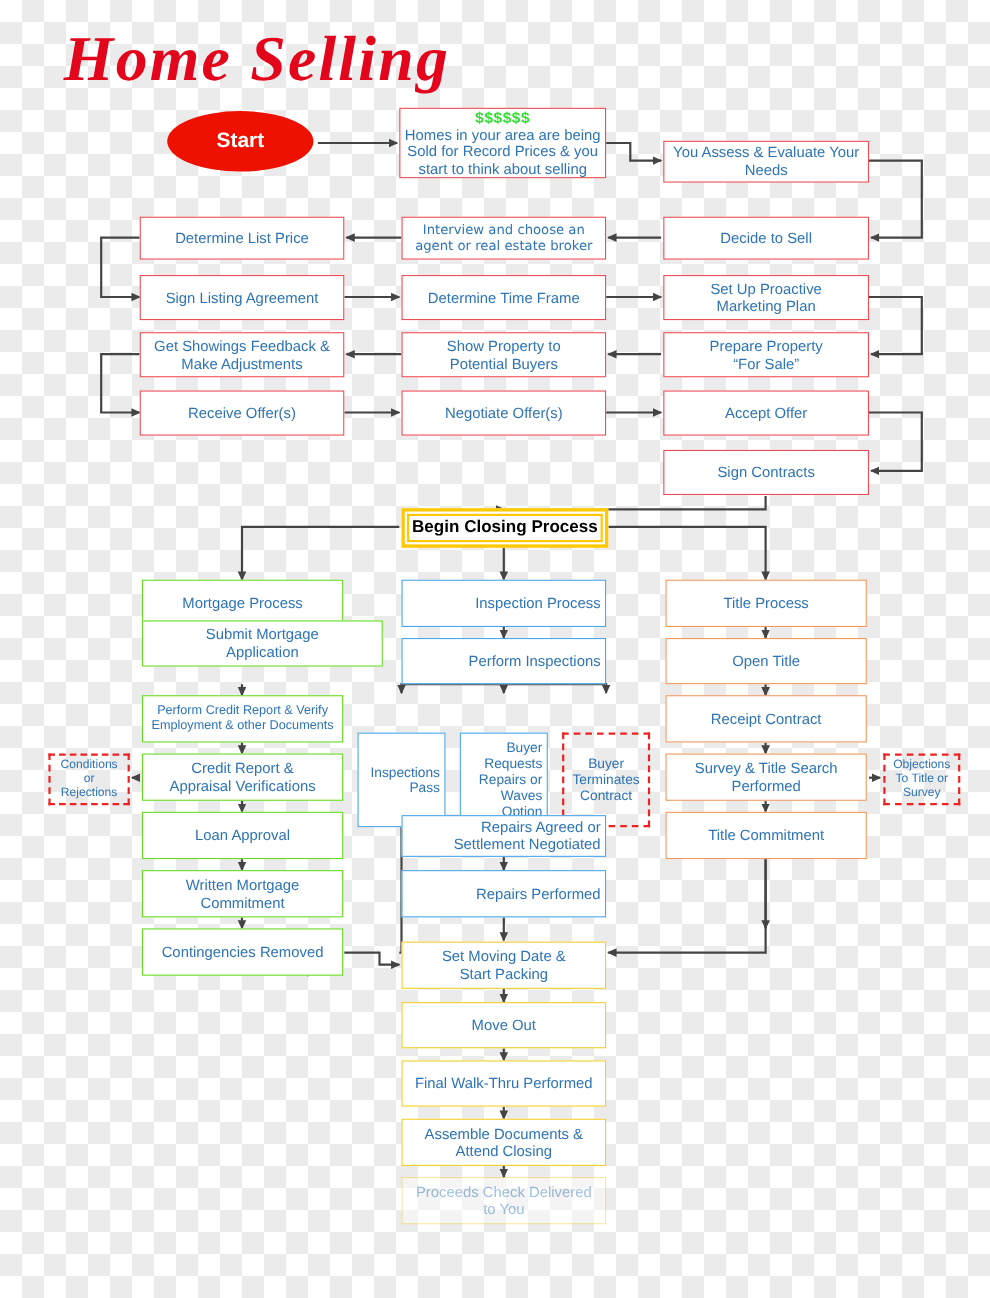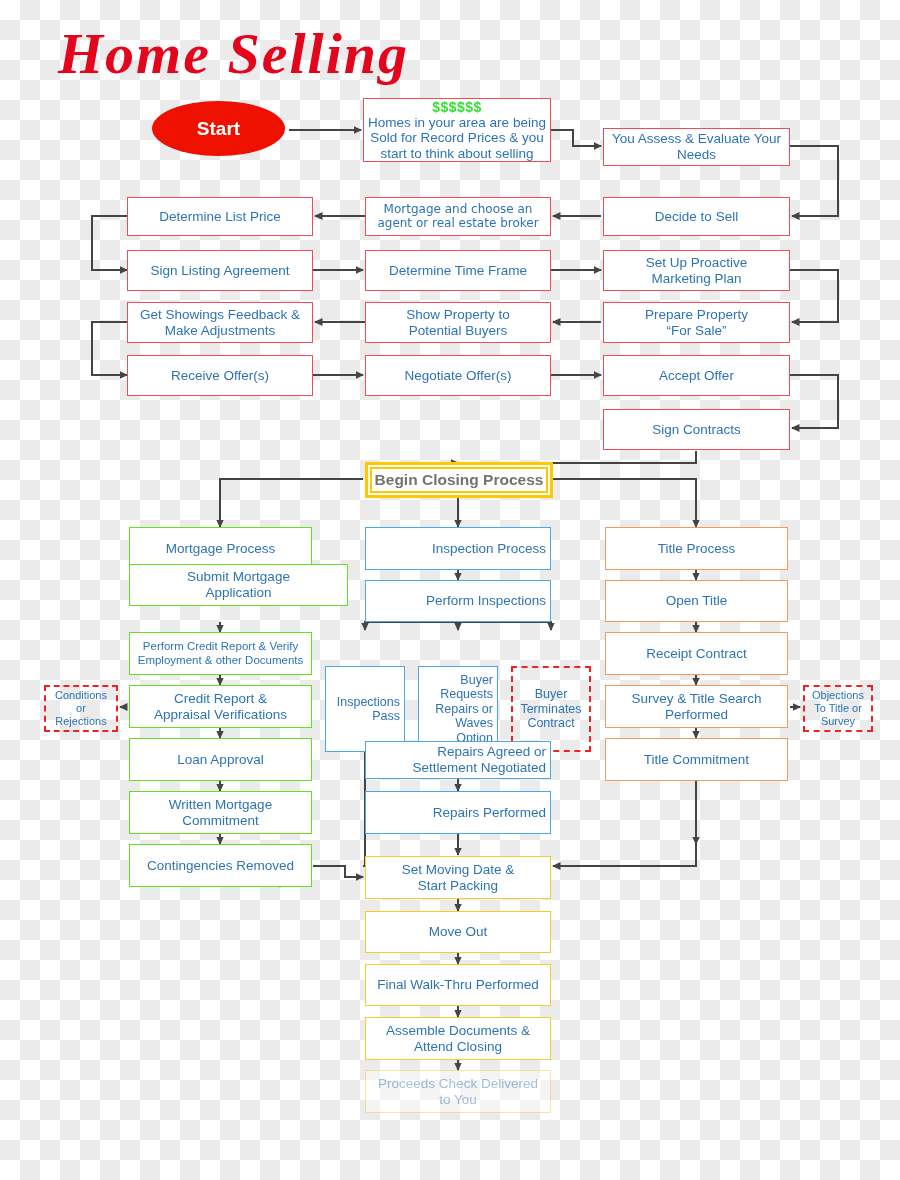--- a/index.html
+++ b/index.html
@@ -42,21 +42,21 @@
   .node span{display:block;}
   .red{border:1.6px solid #ef4d56;}
   .green{border:1.6px solid #66dd22;}
   .blue{border:1.6px solid #4aa8e8;align-items:flex-end;}
   .orange{border:1.6px solid #f09a5e;}
   .yellow{border:1.6px solid #f5cd2a;}
   .dashed-red{border:2.6px dashed #ee2222;background:transparent;}
   .gold-dbl{
     border:3px solid #ffc800;
     box-shadow:0 0 0 2px #ffffff inset, 0 0 0 4px #ffc800 inset;
-    color:#737373;font-weight:bold;font-size:15.5px;
+    color:#000000;font-weight:bold;font-size:15.5px;
   }
   .faded{opacity:.45;}
   .money{color:#33dd33;font-weight:bold;font-size:14px;letter-spacing:.5px;}
   .altfont{font-family:"DejaVu Sans",sans-serif;font-size:12px;}
   .tiny{font-size:11.5px;}
   .sm{font-size:12.5px;margin-top:36px;}
   .xs{font-size:11px;line-height:1.2;}
 </style>
 </head>
 <body>
@@ -168,21 +168,21 @@
   <div class="node red" style="left:603px;top:128px;width:187px;height:38px;">
     <span>You Assess &amp; Evaluate Your</span>
     <span>Needs</span>
   </div>
 
   <div class="node red" style="left:603px;top:197px;width:187px;height:39px;">
     <span>Decide to Sell</span>
   </div>
 
   <div class="node red altfont" style="left:365px;top:197px;width:186px;height:39px;">
-    <span>Mortgage and choose an</span>
+    <span>Interview and choose an</span>
     <span>agent or real estate broker</span>
   </div>
 
   <div class="node red" style="left:127px;top:197px;width:186px;height:39px;">
     <span>Determine List Price</span>
   </div>
 
   <div class="node red" style="left:127px;top:250px;width:186px;height:41px;">
     <span>Sign Listing Agreement</span>
   </div>

